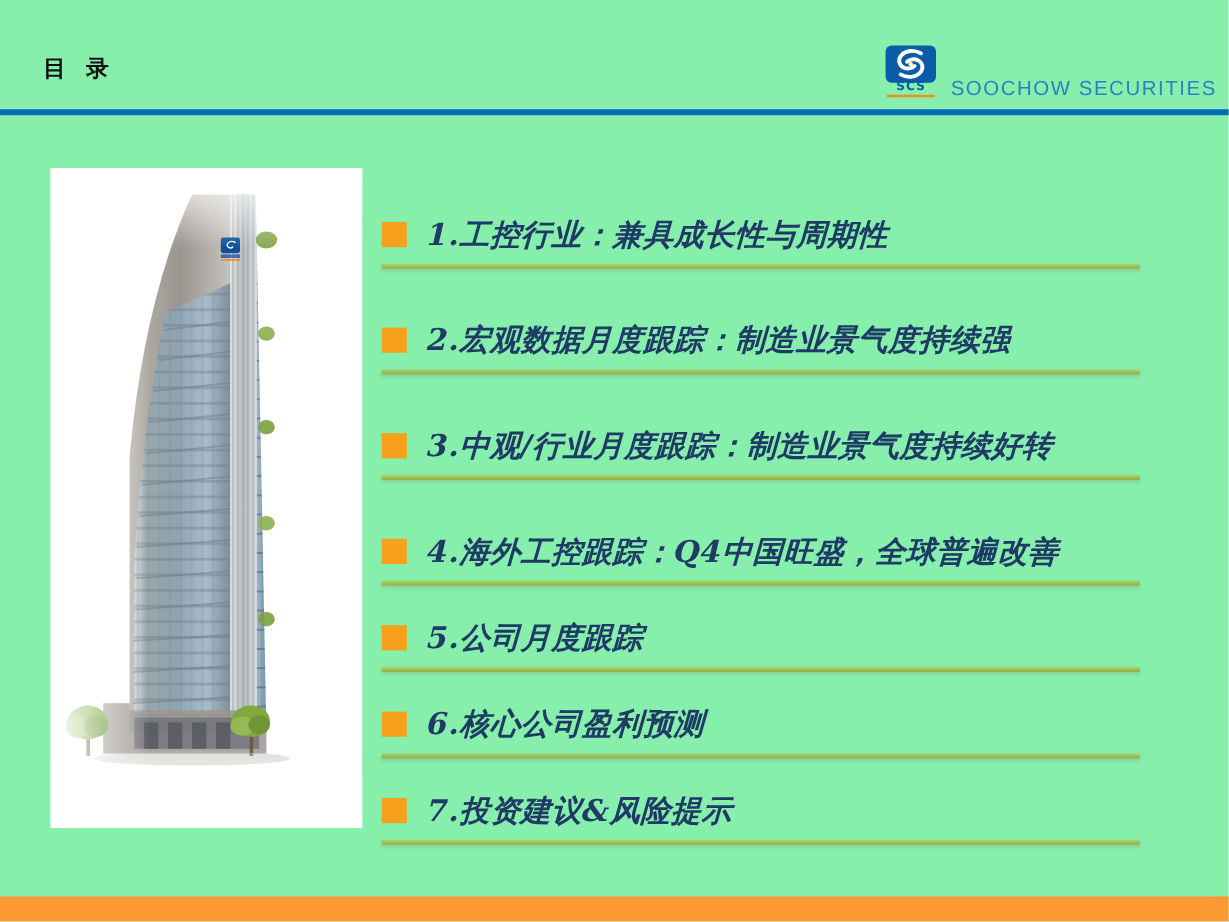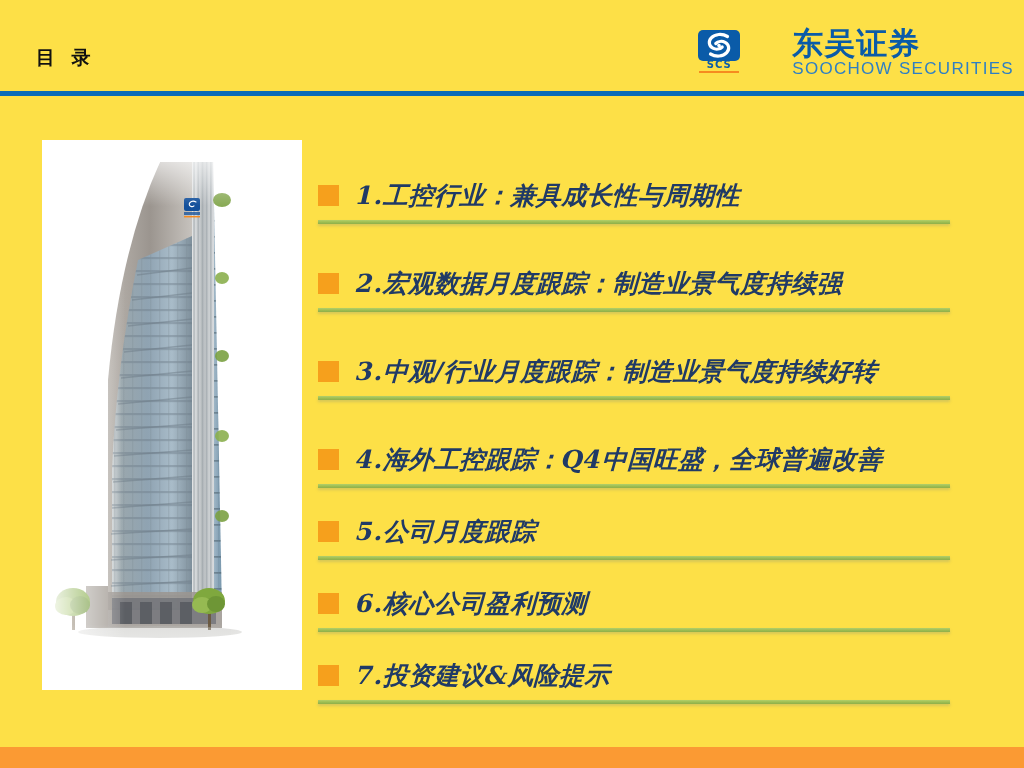--- a/index.html
+++ b/index.html
@@ -15,21 +15,21 @@
     font-family: "Liberation Sans", "DejaVu Sans", sans-serif;
     position: relative;
   }
 
   
   .slide {
     position: absolute;
     inset: 0;
     width: 1024px;
     height: 768px;
-    background: #fde047;
+    background: #86efac;
   }
 
   
   .header {
     position: absolute;
     left: 0; top: 0;
     width: 1024px;
     height: 97px;
   }
   .page-title {
@@ -53,22 +53,21 @@
     background: #0a6cb6;
   }
 
   
   .logo {
     position: absolute;
     right: 10px;
     top: 22px;
     height: 58px;
     display: flex;
-    align-items: center;
-    gap: 40px;
+    align-items: flex-end;
   }
   .logo-mark {
     position: relative;
     width: 46px;
     height: 42px;
     flex: 0 0 auto;
   }
   .logo-mark .badge {
     position: absolute;
     left: 1px; top: 0;
@@ -210,21 +209,20 @@
         <div class="badge"></div>
         <svg class="swirl" viewBox="0 0 42 31">
           <path d="M29.5 6.5c-5.5-3.2-12.5-2.6-16.2 1.4-3.2 3.4-2.4 8.2 1.6 10.3 3.1 1.6 7.1 1 9.3-1.2" fill="none" stroke="#ffffff" stroke-width="3.2" stroke-linecap="round"></path>
           <path d="M12.5 24c5.5 3.2 12.5 2.6 16.2-1.4 3.2-3.4 2.4-8.2-1.6-10.3-3.1-1.6-7.1-1-9.3 1.2" fill="none" stroke="#ffffff" stroke-width="3.2" stroke-linecap="round"></path>
           <circle cx="21" cy="15.5" r="1.8" fill="#ffffff"></circle>
         </svg>
         <div class="scs">SCS</div>
         <div class="scs-underline"></div>
       </div>
       <div class="logo-text">
-        <div class="logo-cn">东吴证券</div>
         <div class="logo-en">SOOCHOW SECURITIES</div>
       </div>
     </div>
   </div>
 
   <div class="building">
     <svg viewBox="0 0 260 550" preserveAspectRatio="none">
       <defs>
         <linearGradient id="skyFade" x1="0" y1="0" x2="1" y2="0">
           <stop offset="0%" stop-color="#ffffff"></stop>

